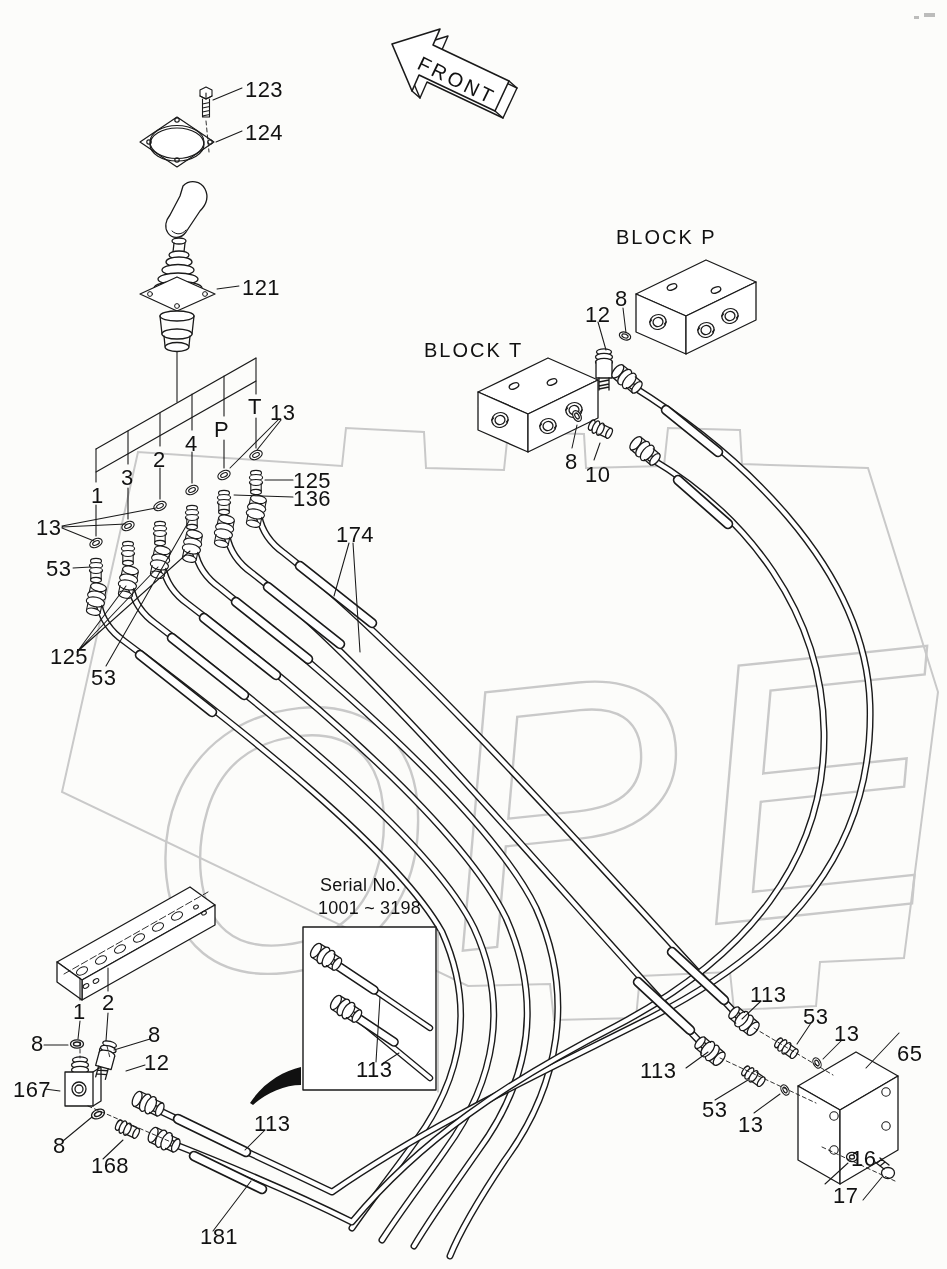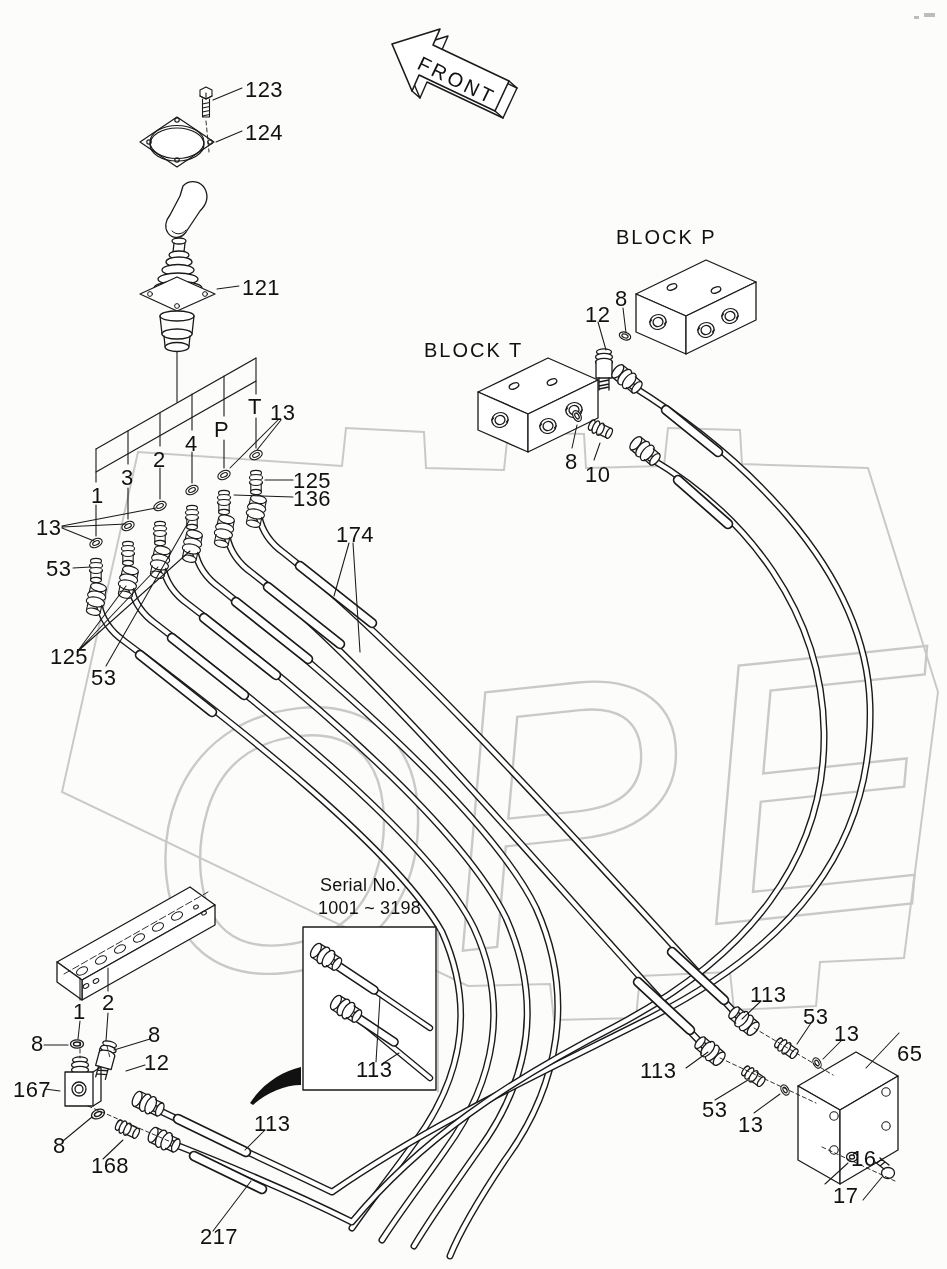--- a/index.html
+++ b/index.html
@@ -353,21 +353,21 @@
 
 <div class="lbl" style="left:73px;top:1001px">1</div>
 <div class="lbl" style="left:102px;top:992px">2</div>
 <div class="lbl" style="left:31px;top:1033px">8</div>
 <div class="lbl" style="left:148px;top:1024px">8</div>
 <div class="lbl" style="left:144px;top:1052px">12</div>
 <div class="lbl" style="left:13px;top:1079px">167</div>
 <div class="lbl" style="left:53px;top:1135px">8</div>
 <div class="lbl" style="left:91px;top:1155px">168</div>
 <div class="lbl" style="left:254px;top:1113px">113</div>
-<div class="lbl" style="left:200px;top:1226px">217</div>
+<div class="lbl" style="left:200px;top:1226px">181</div>
 
 <div class="lbl" style="left:750px;top:984px">113</div>
 <div class="lbl" style="left:803px;top:1006px">53</div>
 <div class="lbl" style="left:834px;top:1023px">13</div>
 <div class="lbl" style="left:897px;top:1043px">65</div>
 <div class="lbl" style="left:640px;top:1060px">113</div>
 <div class="lbl" style="left:702px;top:1099px">53</div>
 <div class="lbl" style="left:738px;top:1114px">13</div>
 <div class="lbl" style="left:833px;top:1185px">17</div>
 <div class="lbl" style="left:851px;top:1148px">16</div>

